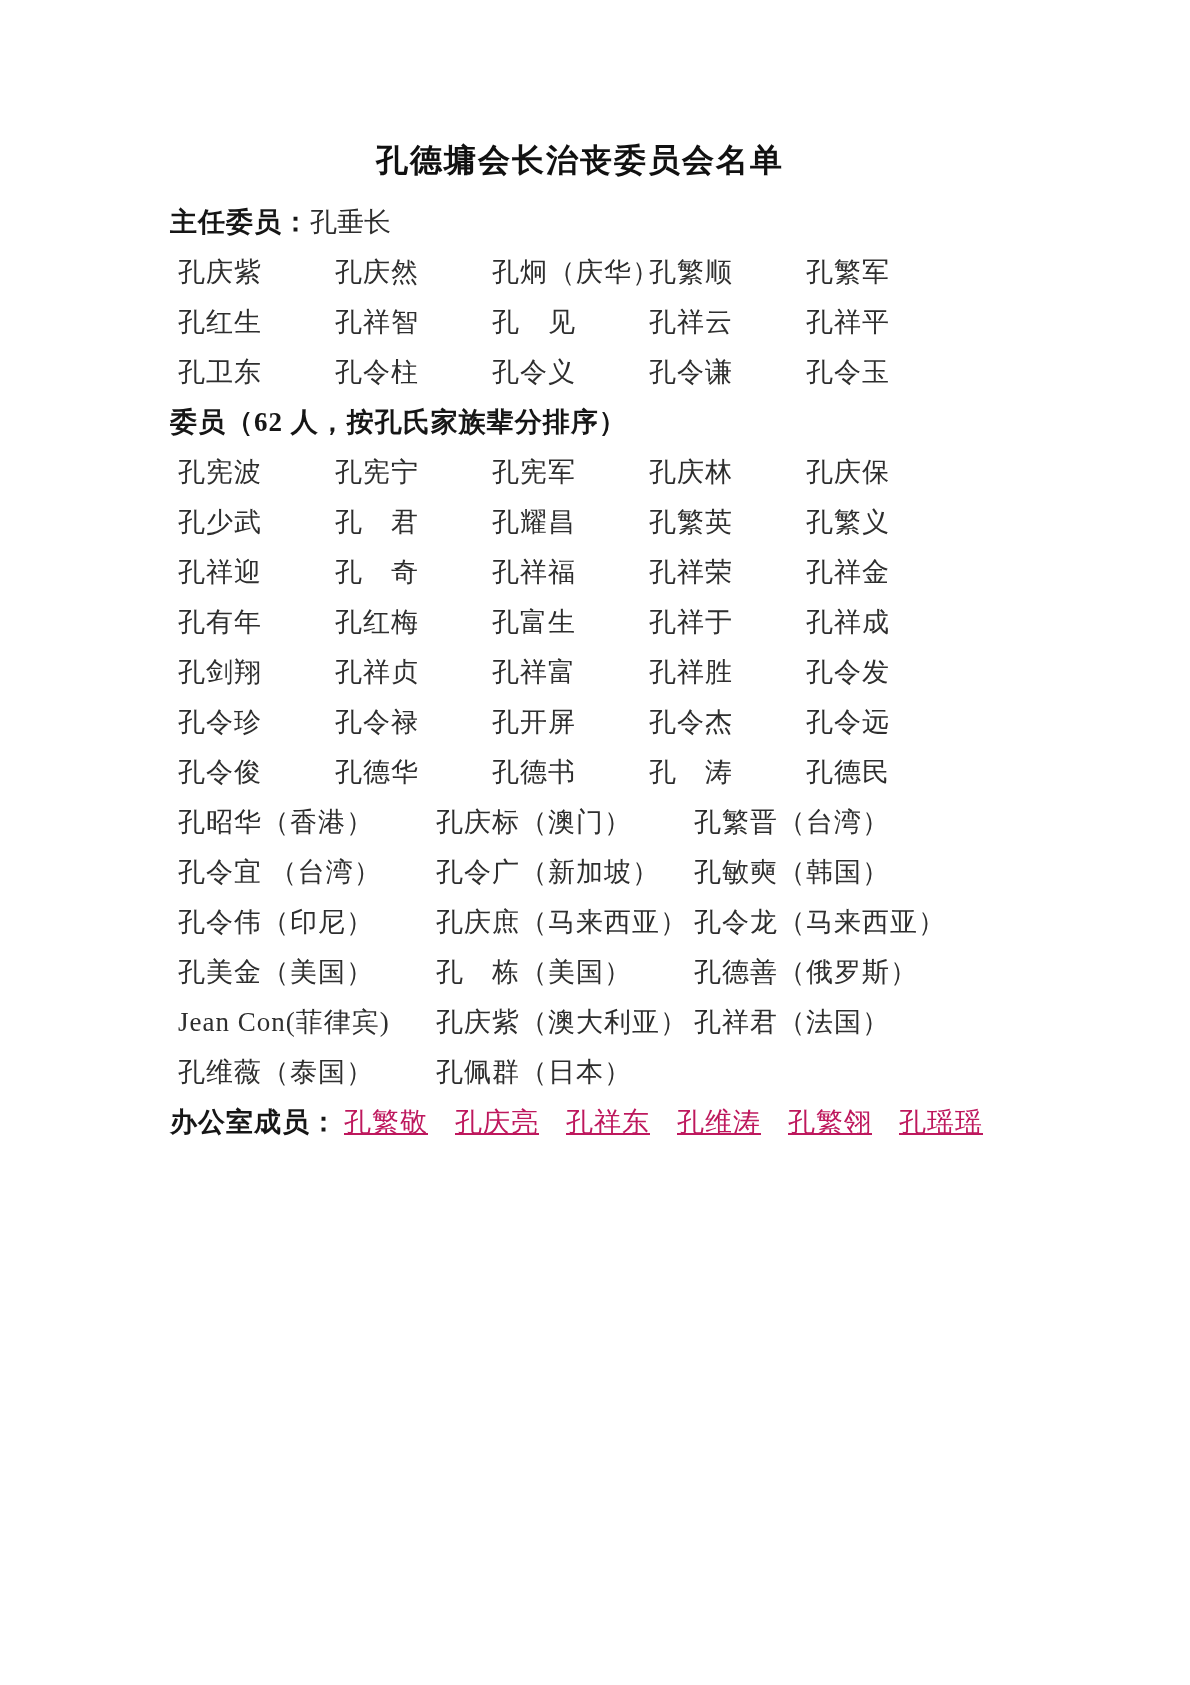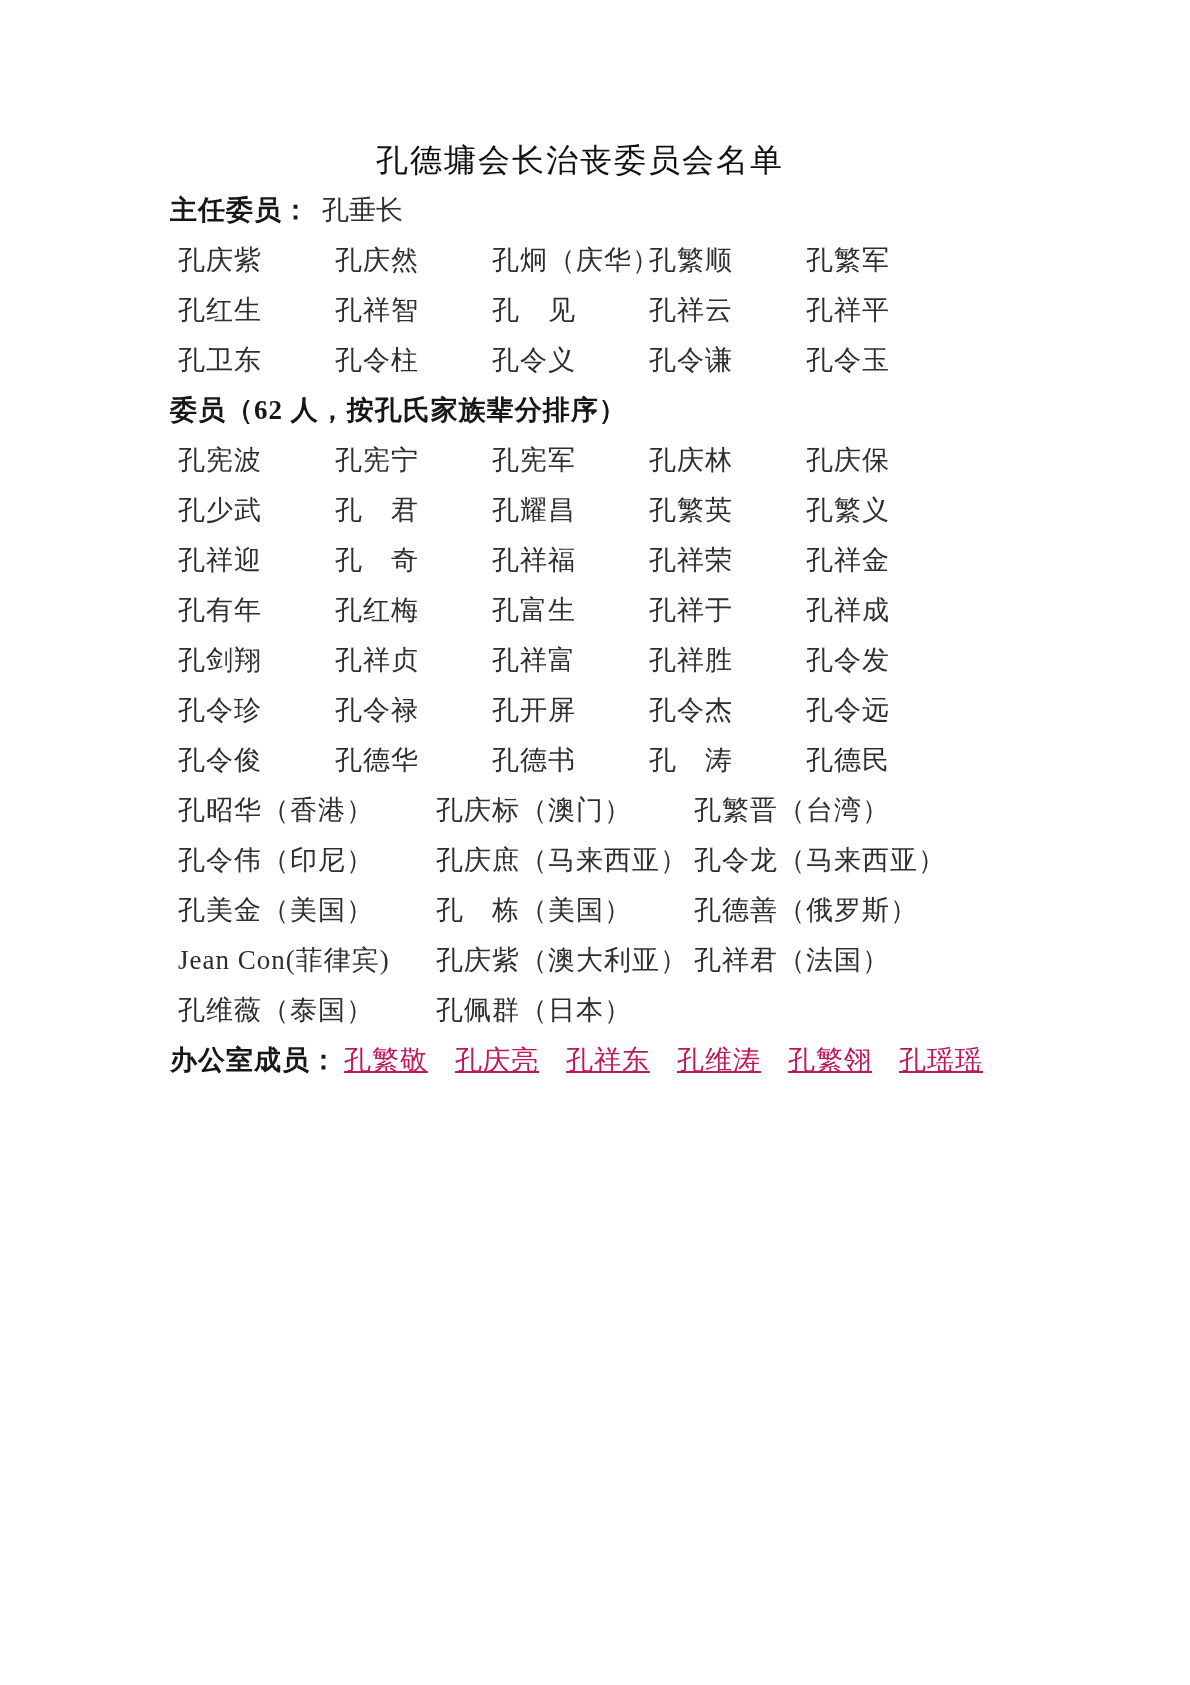--- a/index.html
+++ b/index.html
@@ -14,42 +14,42 @@
   }
   .page {
     box-sizing: border-box;
     width: 1190px;
     height: 1685px;
     padding: 138px 200px 0 170px;
   }
   .doc-title {
     text-align: center;
     font-size: 32px;
-    font-weight: normal;
+    font-weight: bold;
     height: 44px;
     line-height: 44px;
     letter-spacing: 2px;
-    margin-bottom: 3px;
+    margin-bottom: 15px;
     color: #111111;
   }
   .line {
     height: 50px;
     display: flex;
     align-items: center;
     font-size: 27px;
     white-space: pre;
   }
   .label {
     font-weight: bold;
     color: #161616;
     letter-spacing: 1px;
   }
   .value {
     color: #2e2e2e;
-    margin-left: 12px;
+    margin-left: 0;
   }
   .heading {
     font-weight: bold;
     color: #161616;
     letter-spacing: 1px;
   }
   .grid5 {
     display: grid;
     grid-template-columns: repeat(5, 157px);
     padding-left: 8px;
@@ -163,20 +163,25 @@
     <span class="cell">孔德华</span>
     <span class="cell">孔德书</span>
     <span class="cell">孔　涛</span>
     <span class="cell">孔德民</span>
   </div>
 
   <div class="grid3">
     <span class="cell">孔昭华（香港）</span>
     <span class="cell">孔庆标（澳门）</span>
     <span class="cell">孔繁晋（台湾）</span>
+  </div>
+  <div class="grid3">
+    <span class="cell">孔令宜 （台湾）</span>
+    <span class="cell">孔令广（新加坡）</span>
+    <span class="cell">孔敏奭（韩国）</span>
   </div>
   <div class="grid3">
     <span class="cell">孔令伟（印尼）</span>
     <span class="cell">孔庆庶（马来西亚）</span>
     <span class="cell">孔令龙（马来西亚）</span>
   </div>
   <div class="grid3">
     <span class="cell">孔美金（美国）</span>
     <span class="cell">孔　栋（美国）</span>
     <span class="cell">孔德善（俄罗斯）</span>

